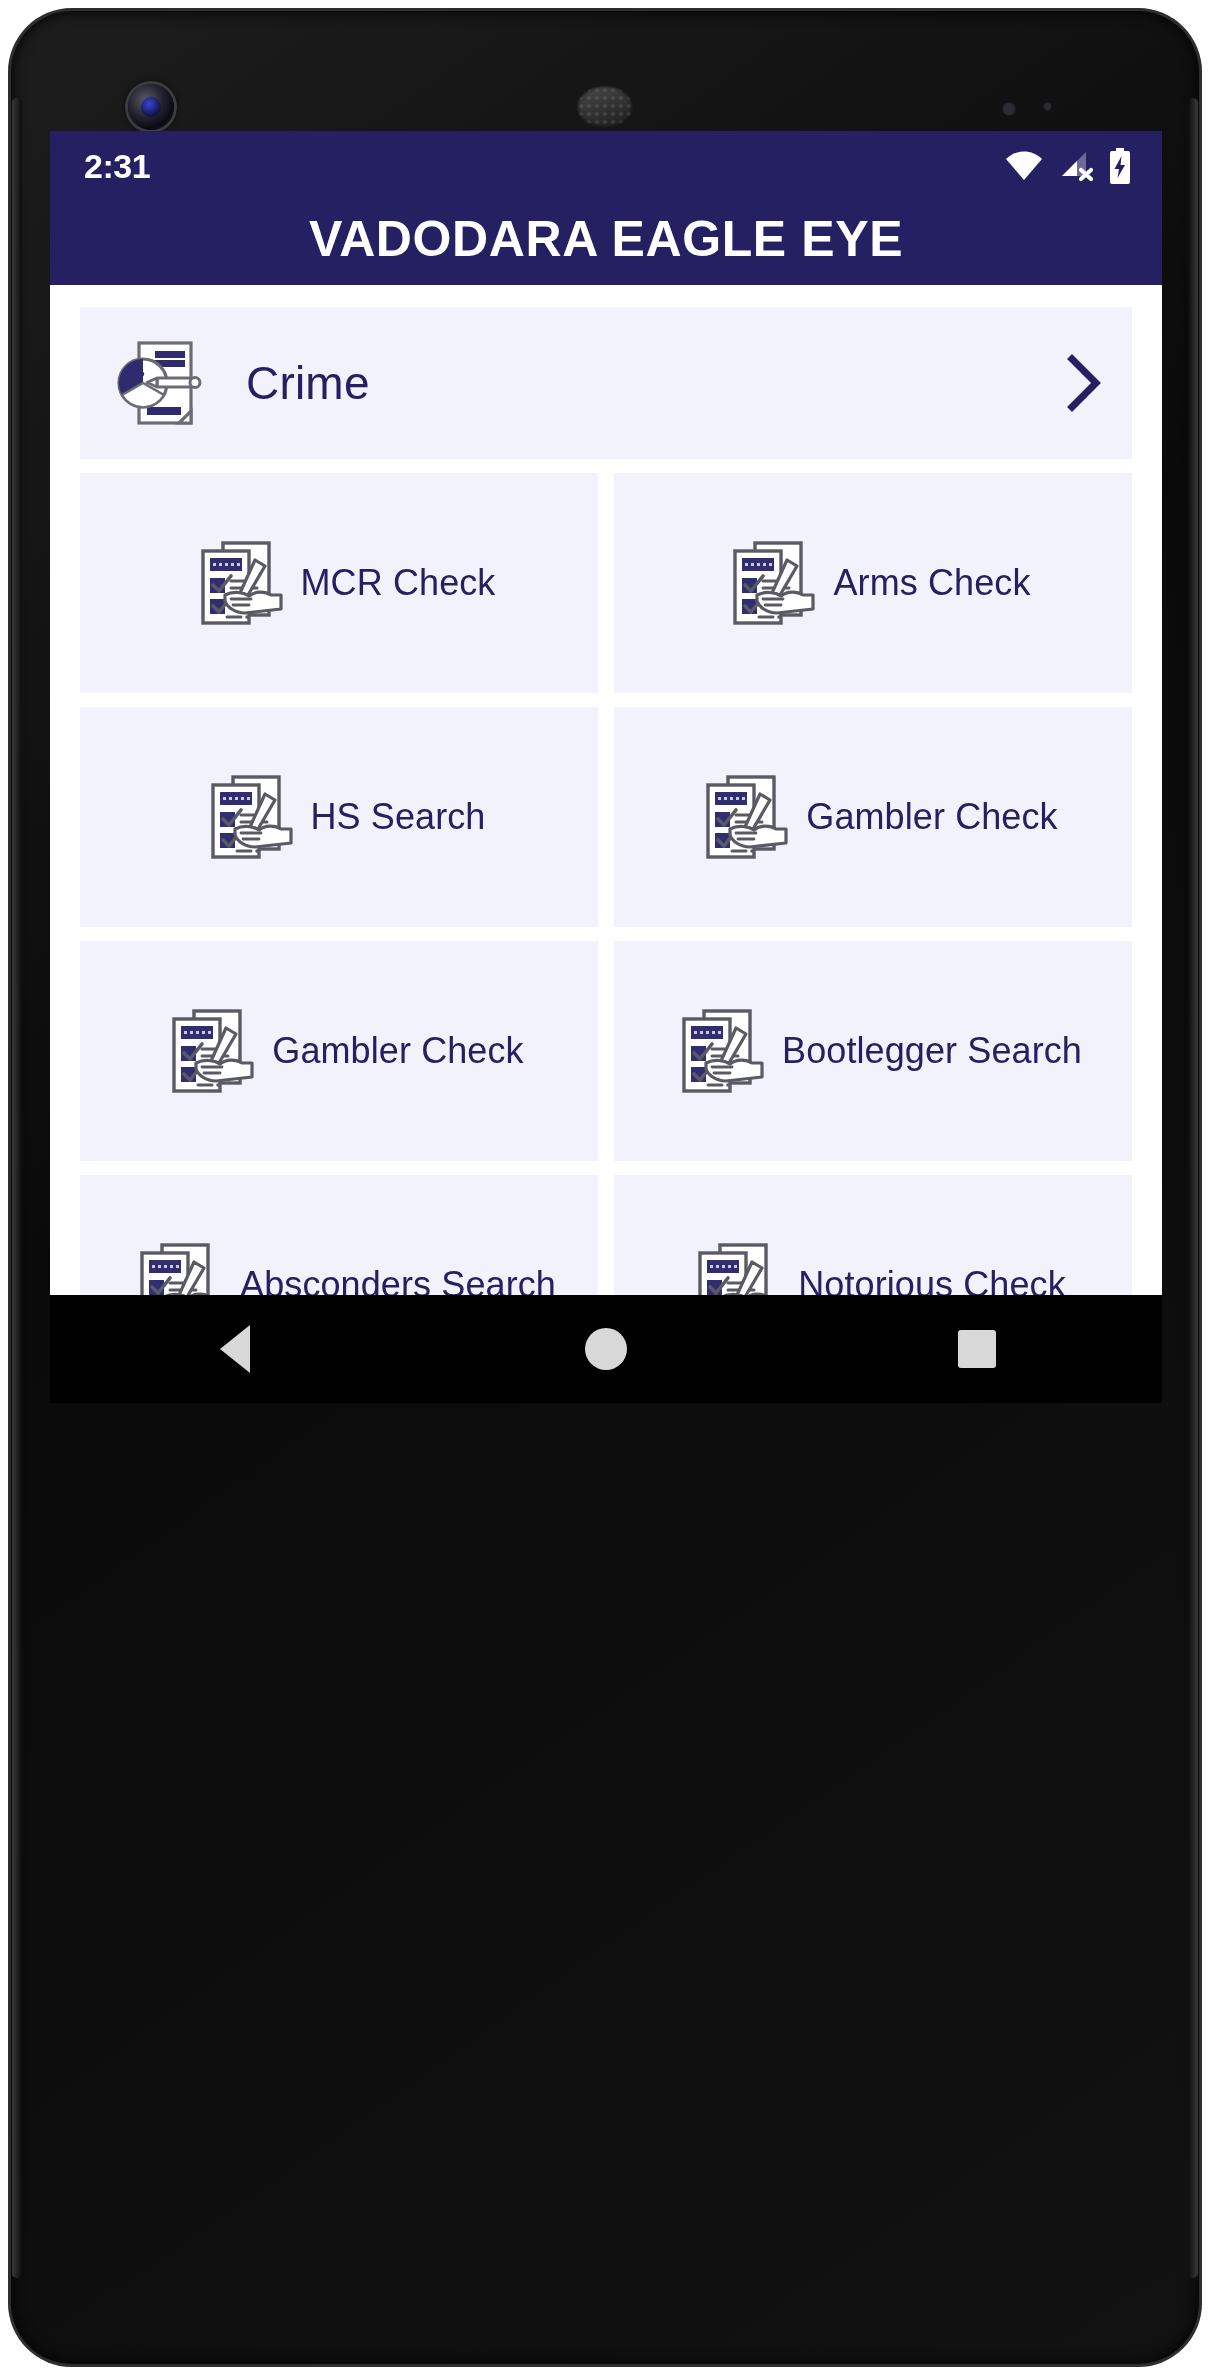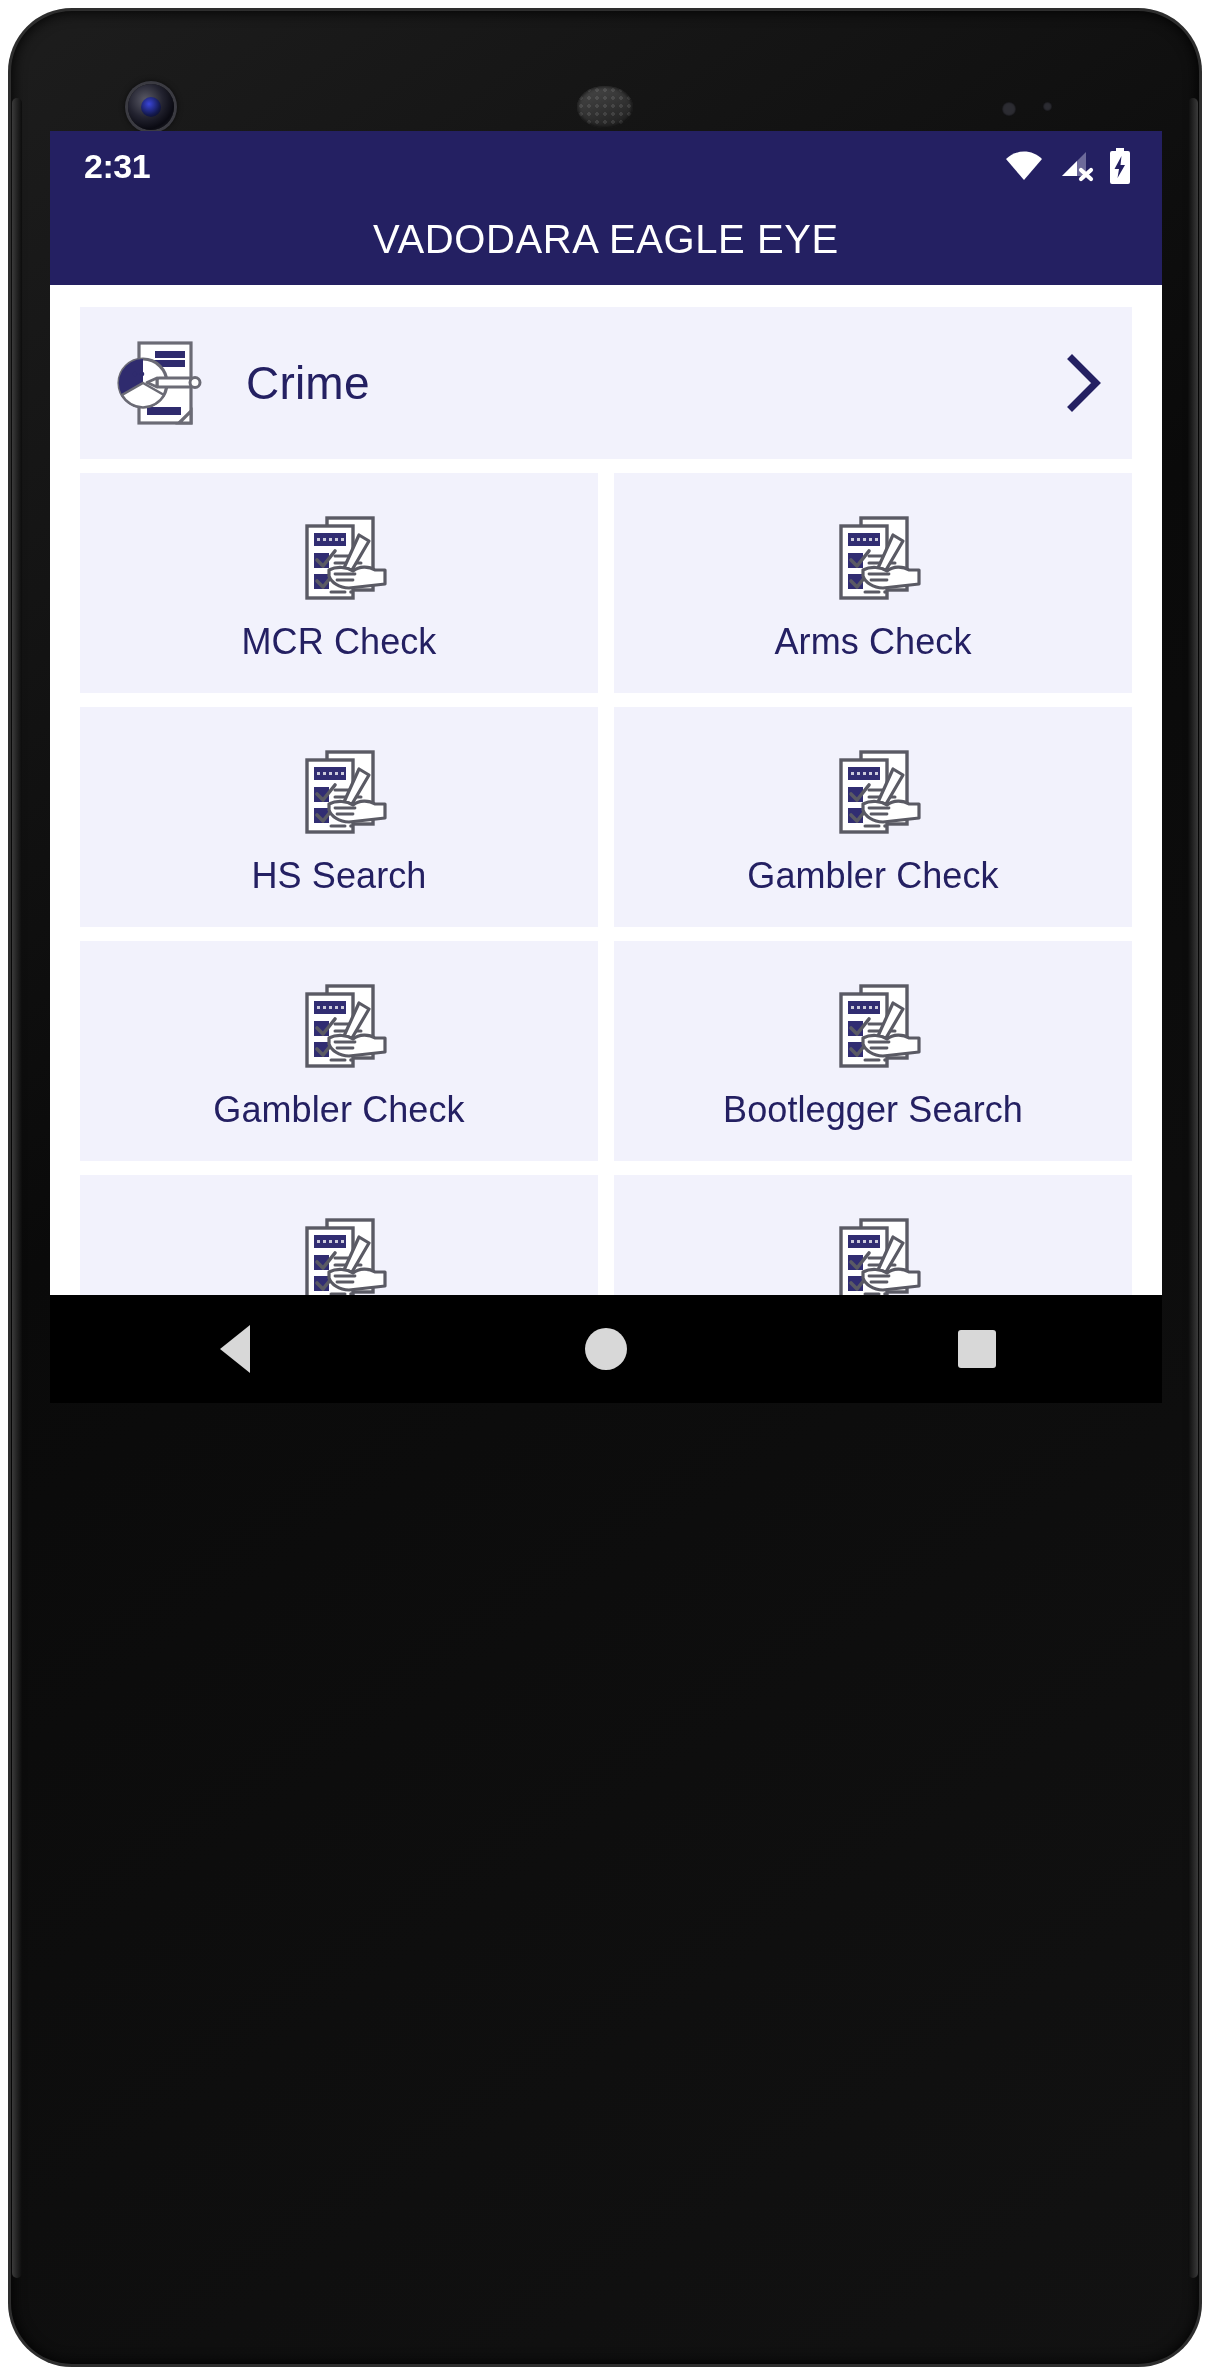--- a/index.html
+++ b/index.html
@@ -117,23 +117,23 @@
   
   .app-bar {
     height: 92px;
     background: #242062;
     display: flex;
     align-items: center;
     justify-content: center;
   }
   .app-title {
     color: #ffffff;
-    font-size: 40px;
+    font-size: 50px;
     letter-spacing: 0.6px;
-    font-weight: normal;
+    font-weight: bold;
   }
 
   
   .content {
     background: #ffffff;
     padding: 8px;
     height: 1118px;
     overflow: hidden;
   }
 
@@ -173,21 +173,21 @@
   .tile-grid {
     display: grid;
     grid-template-columns: 1fr 1fr;
     gap: 14px 16px;
     margin: 14px 22px 0 22px;
   }
   .tile {
     background: #F2F2FC;
     height: 220px;
     display: flex;
-    flex-direction: column;
+    flex-direction: row;
     align-items: center;
     justify-content: center;
     gap: 14px;
   }
   .tile-icon {
     width: 104px;
     height: 104px;
     display: flex;
     align-items: center;
     justify-content: center;

